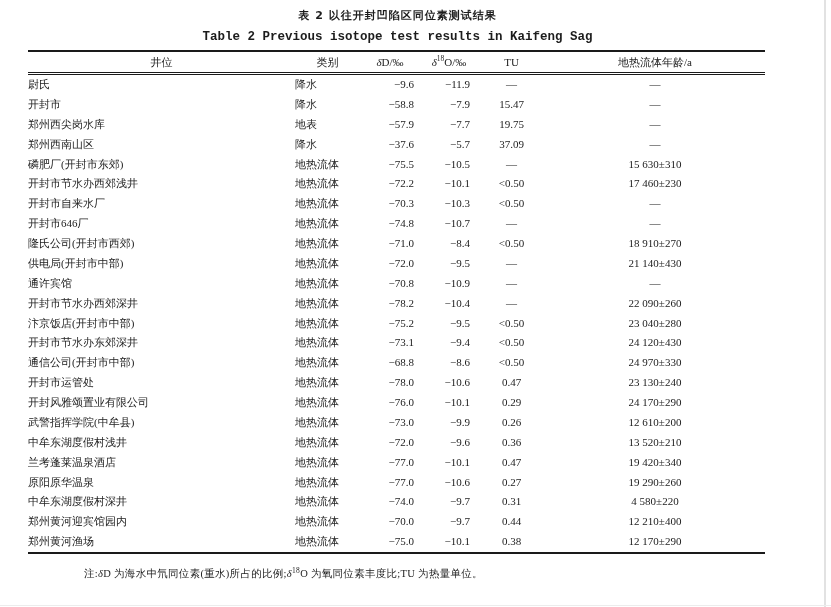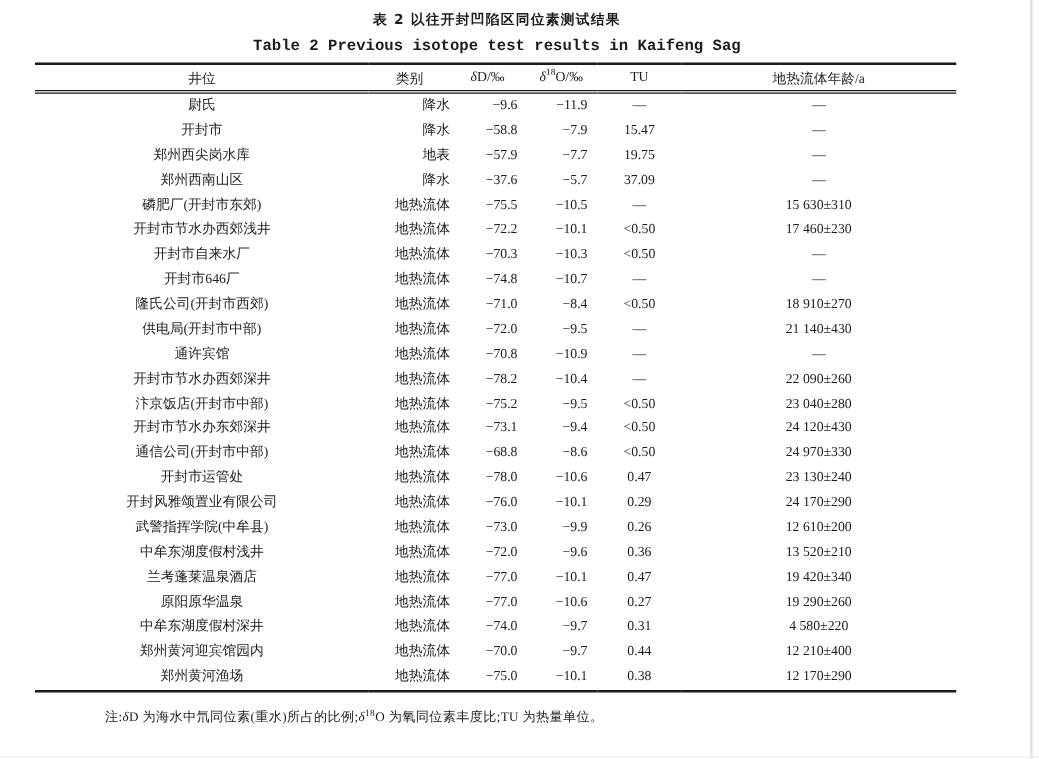--- a/index.html
+++ b/index.html
@@ -66,22 +66,22 @@
   }
   tbody td {
     height: 19.88px;
     padding: 0;
     line-height: 19.88px;
     vertical-align: middle;
     white-space: nowrap;
     overflow: hidden;
   }
   tbody tr:last-child td { border-bottom: 2.2px solid #1a1a1a; }
-  td.c0 { text-align: center; }
-  td.c1 { text-align: right; font-family: Liberation Serif, serif; }
+  td.c0 { }
+  td.c1 { text-align: left; font-family: Liberation Serif, serif; }
   td.c2 { text-align: right; padding-right: 6px; }
   td.c3 { text-align: right; padding-right: 8px; font-family: Liberation Serif, serif; }
   td.c4 { text-align: center; }
   td.c5 { text-align: center; }
   sup.iso {
     font-size: 7.5px;
     vertical-align: super;
     line-height: 0;
   }
   .delta { font-style: italic; }

